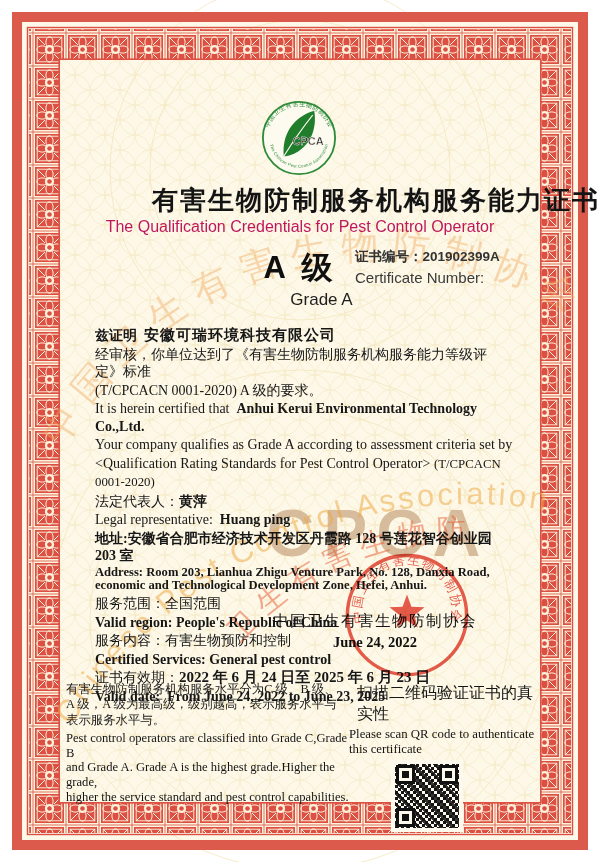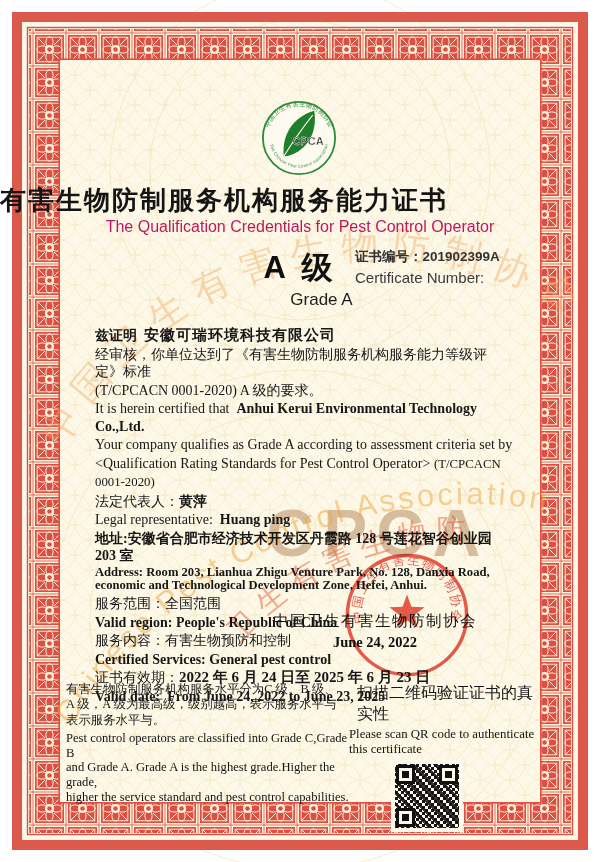--- a/index.html
+++ b/index.html
@@ -2,21 +2,21 @@
 <html><head>
 <meta charset="utf-8">
 <style>
   html,body{margin:0;padding:0;background:#e9e9e9;}
   .page{position:relative;width:600px;height:862px;background:#ffffff;overflow:hidden;
         font-family:"Liberation Serif","DejaVu Serif",serif;}
   .layer{position:absolute;inset:0;}
   
   .content{position:absolute;inset:0;z-index:3;color:#1b1b1b;}
   .logo-wrap{position:absolute;left:261px;top:100px;width:76px;height:76px;}
-  .title-zh{position:absolute;left:0;right:0;top:183px;text-align:left;
+  .title-zh{position:absolute;left:0;right:0;top:183px;text-align:right;
             font-family:"Liberation Sans","DejaVu Sans",sans-serif;
             font-size:26px;font-weight:700;letter-spacing:2px;color:#141414;}
   .title-en{position:absolute;left:0;right:0;top:218px;text-align:center;
             font-family:"Liberation Sans","DejaVu Sans",sans-serif;
             font-size:16px;color:#be185d;}
   .grade-band{position:absolute;left:60px;right:60px;top:247px;height:72px;}
   .grade-zh{text-align:center;font-size:31px;font-weight:700;color:#0f0f0f;
             font-family:"Liberation Sans","DejaVu Sans",sans-serif;letter-spacing:4px;}
   .grade-en{text-align:center;font-size:17px;color:#1e1e1e;margin-top:1px;
             font-family:"Liberation Sans","DejaVu Sans",sans-serif;padding-left:43px;}

